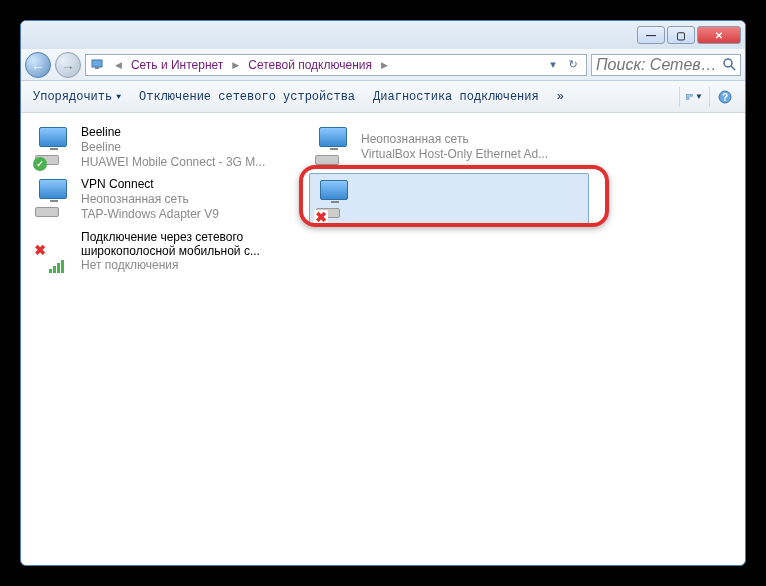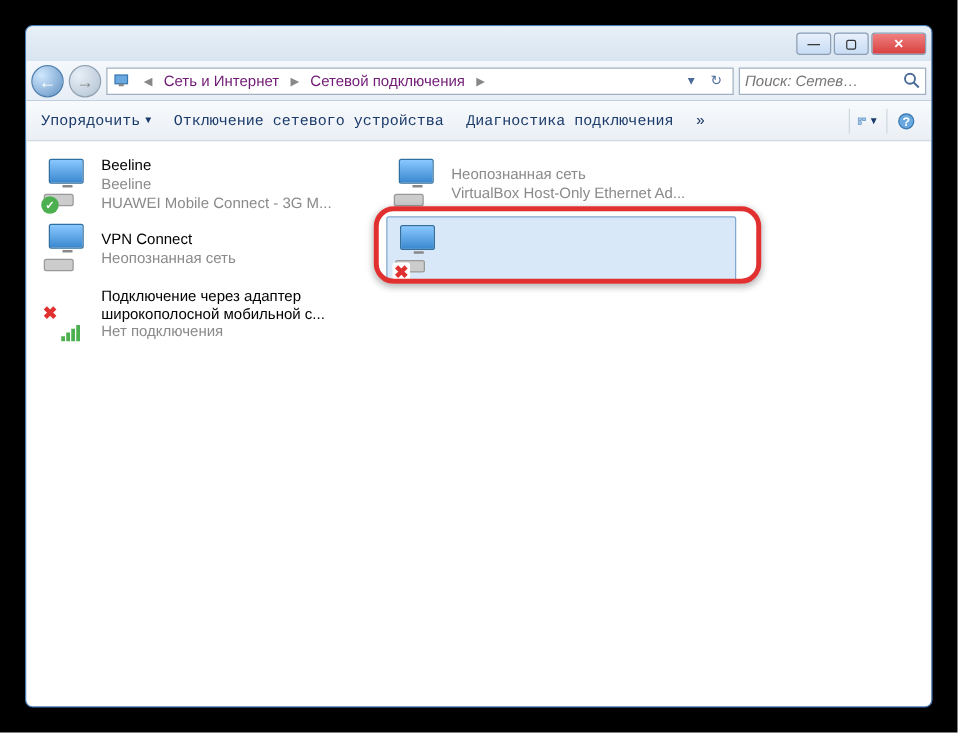--- a/index.html
+++ b/index.html
@@ -16,21 +16,21 @@
 .navbtn { width: 26px; height: 26px; border-radius: 50%; background: radial-gradient(circle at 30% 30%, #d0e8ff, #6090c0); border: 1px solid #5080b0; display: flex; align-items: center; justify-content: center; cursor: pointer; }
 .navbtn.fwd { background: radial-gradient(circle at 30% 30%, #e8f0f8, #b0c0d0); border-color: #90a0b0; }
 .navbtn .arrow { color: #fff; font-size: 14px; }
 .addressbar { flex: 1; height: 22px; background: #fff; border: 1px solid #a0b0c0; display: flex; align-items: center; padding: 0 4px; gap: 6px; }
 .address-icon { width: 16px; height: 16px; display: flex; align-items: center; justify-content: center; }
 .crumb { color: #701a75; cursor: pointer; }
 .crumb-sep { color: #888; font-size: 9px; margin: 0 3px; }
 .addr-right { margin-left: auto; display: flex; gap: 2px; }
 .addr-btn { width: 18px; height: 18px; display: flex; align-items: center; justify-content: center; color: #4a6a9a; cursor: pointer; font-size: 11px; }
 .searchbox { width: 150px; height: 22px; background: #fff; border: 1px solid #a0b0c0; display: flex; align-items: center; padding: 0 4px; }
-.searchbox input { border: none; outline: none; width: 100%; font-size: 12px; color: #0369a1; font-style: italic; }
+.searchbox input { border: none; outline: none; width: 100%; font-size: 16px; color: #0369a1; font-style: italic; }
 .search-icon { width: 14px; height: 14px; color: #4a6a9a; }
 .toolbar { height: 32px; background: linear-gradient(#f8fafc, #eaeff5); border-bottom: 1px solid #d0d8e0; display: flex; align-items: center; padding: 0 12px; gap: 18px; color: #1a3a6a; }
 .tool-item { display: flex; align-items: center; gap: 4px; cursor: pointer; font-family: Liberation Mono, monospace; }
 .tool-drop { font-size: 8px; color: #1a3a6a; }
 .tool-right { margin-left: auto; display: flex; gap: 6px; }
 .tool-icon-btn { width: 24px; height: 20px; display: flex; align-items: center; justify-content: center; cursor: pointer; border-left: 1px solid #d0d8e0; padding-left: 6px; }
 .content { display: flex; flex-wrap: wrap; padding: 8px; gap: 0; align-content: flex-start; position: relative; }
 .conn-item { width: 280px; height: 52px; display: flex; padding: 2px 4px; gap: 6px; cursor: pointer; position: relative; }
 .conn-item.selected { background: #d8e8f8; border: 1px solid #80a8d0; border-radius: 2px; }
 .conn-icon { width: 42px; height: 48px; position: relative; flex-shrink: 0; }
@@ -161,20 +161,21 @@
     </div>
 
     <div class="conn-item">
       <div class="conn-icon">
         <div class="monitor"></div>
           <div class="cable"></div>
       </div>
       <div class="conn-text">
         <span class="conn-name">VPN Connect</span>
         <span class="conn-status">Неопознанная сеть</span>
+        <span class="conn-device">TAP-Windows Adapter V9</span>
       </div>
     </div>
 
     <div class="conn-item selected">
       <div class="conn-icon">
         <div class="monitor"></div>
           <div class="cable"></div>
         <div class="overlay-icon overlay-x">✖</div>
       </div>
     </div>
@@ -183,20 +184,20 @@
       <div class="conn-icon">
         <div class="overlay-icon overlay-x" style="top:16px;left:0">✖</div>
         <div class="signal-bars">
             <span></span>
             <span></span>
             <span></span>
             <span></span>
           </div>
       </div>
       <div class="conn-text">
-        <span class="conn-name" style="white-space:normal;line-height:14px">Подключение через адаптер широкополосной мобильной с...</span>
+        <span class="conn-name" style="white-space:normal;line-height:14px">Подключение через сетевого широкополосной мобильной с...</span>
         <span class="conn-status">Нет подключения</span>
       </div>
     </div>
 
     <div class="highlight-ring" style="left:278px; top:52px; width:310px; height:62px;"></div>
   </div>
 </div>
 
 </body></html>

